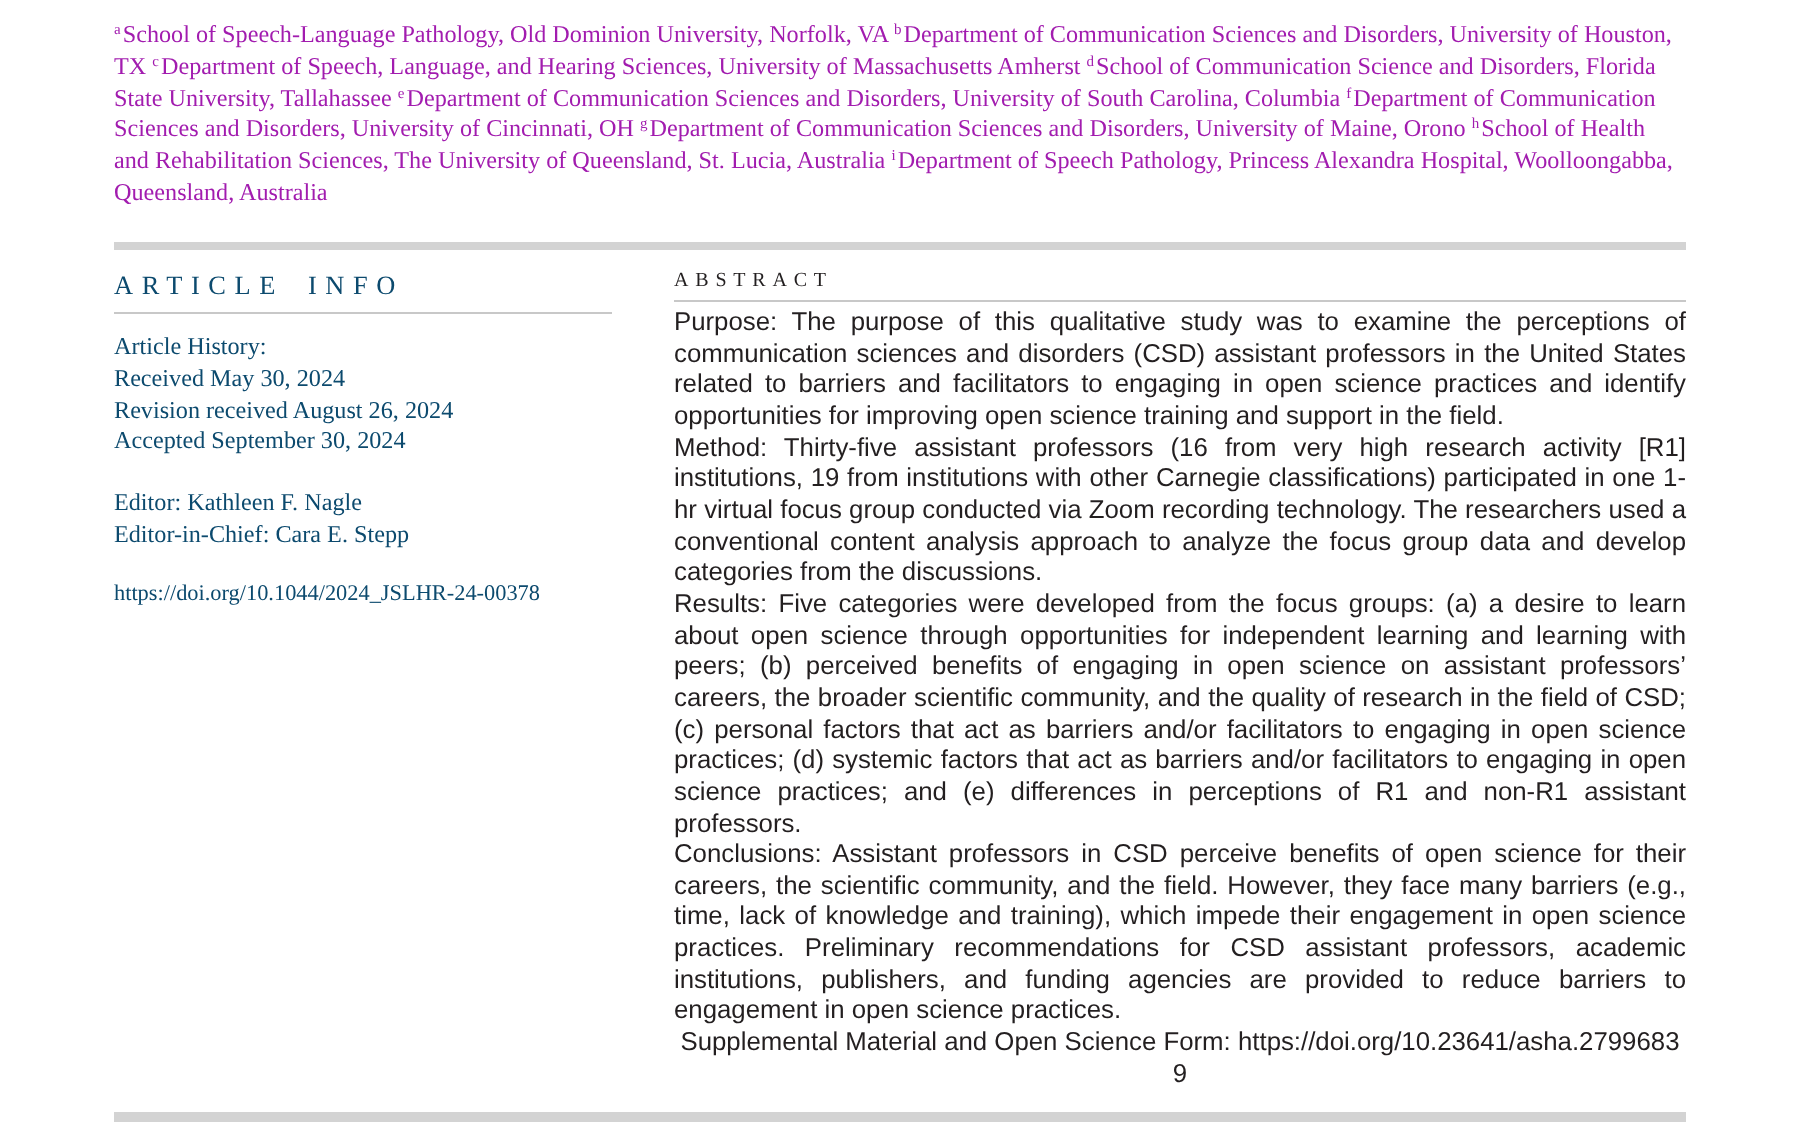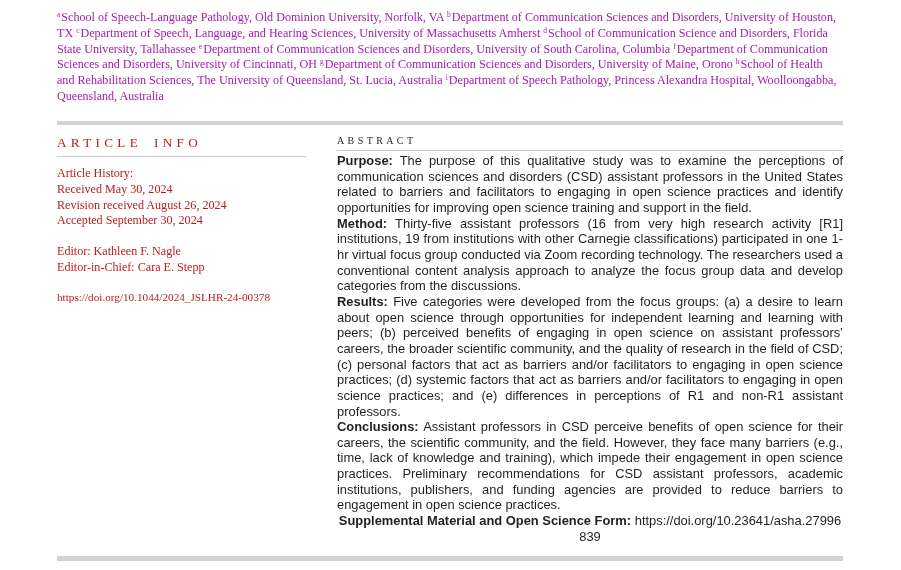--- a/index.html
+++ b/index.html
@@ -10,21 +10,21 @@
     font-size: 12.1px; line-height: 15.8px; color: #a21caf;
   }
   .affil sup { font-size: 7.5px; vertical-align: 4px; line-height: 0; margin-right: 1px; }
   .bar {
     position: absolute; left: 57px; width: 786px; height: 4px; background: #d3d3d3;
   }
   .bar.top { top: 121px; }
   .bar.bottom { top: 556px; height: 5px; }
   .info {
     position: absolute; left: 57px; top: 135px; width: 249px;
-    font-family: "Liberation Serif", "DejaVu Serif", serif; color: #b91c1c;
+    font-family: "Liberation Serif", "DejaVu Serif", serif; color: #0c4a6e;
   }
   .info-heading {
     font-size: 13.2px; letter-spacing: 4.3px; padding-bottom: 5px; border-bottom: 1px solid #c8c8c8;
     white-space: nowrap;
   }
   .info-heading .gap { display: inline-block; width: 12px; }
   .info-block { font-size: 12.1px; line-height: 15.8px; }
   .history { margin-top: 9px; }
   .editors { margin-top: 15px; }
   .doi { margin-top: 14px; font-size: 11.2px; }
@@ -34,21 +34,21 @@
   }
   .abs-heading {
     font-family: "Liberation Serif", "DejaVu Serif", serif;
     font-size: 10px; letter-spacing: 3.4px; padding-bottom: 4px; border-bottom: 1px solid #c8c8c8;
   }
   .abs-body {
     font-family: "Liberation Sans", "DejaVu Sans", sans-serif;
     font-size: 12.9px; line-height: 15.65px; text-align: justify; margin-top: 2px;
   }
   .abs-body p { margin: 0; }
-  .abs-body b { font-weight: bold; }
+  .abs-body b { font-weight: normal; }
   .no-justify { text-align: center; }
 </style>
 </head>
 <body>
 
 <div class="affil">
   <sup>a</sup><span>School of Speech-Language Pathology, Old Dominion University, Norfolk, VA</span>
   <sup>b</sup><span>Department of Communication Sciences and Disorders, University of Houston, TX</span>
   <sup>c</sup><span>Department of Speech, Language, and Hearing Sciences, University of Massachusetts Amherst</span>
   <sup>d</sup><span>School of Communication Science and Disorders, Florida State University, Tallahassee</span>

